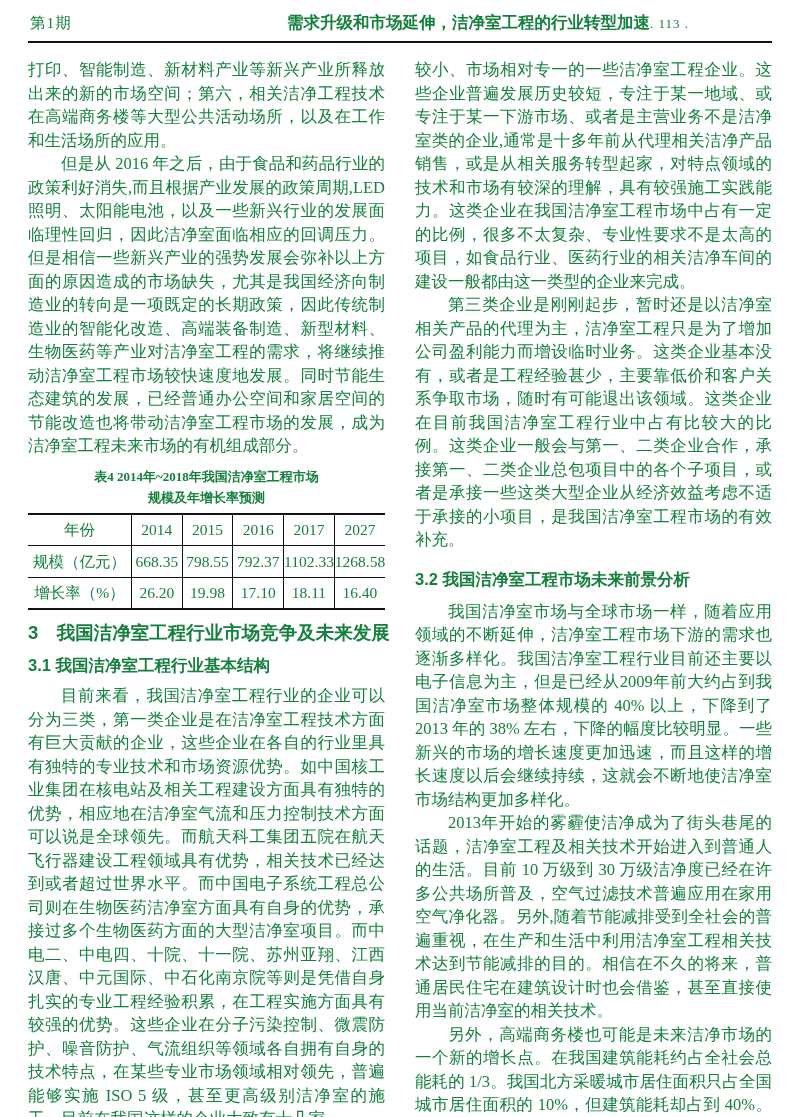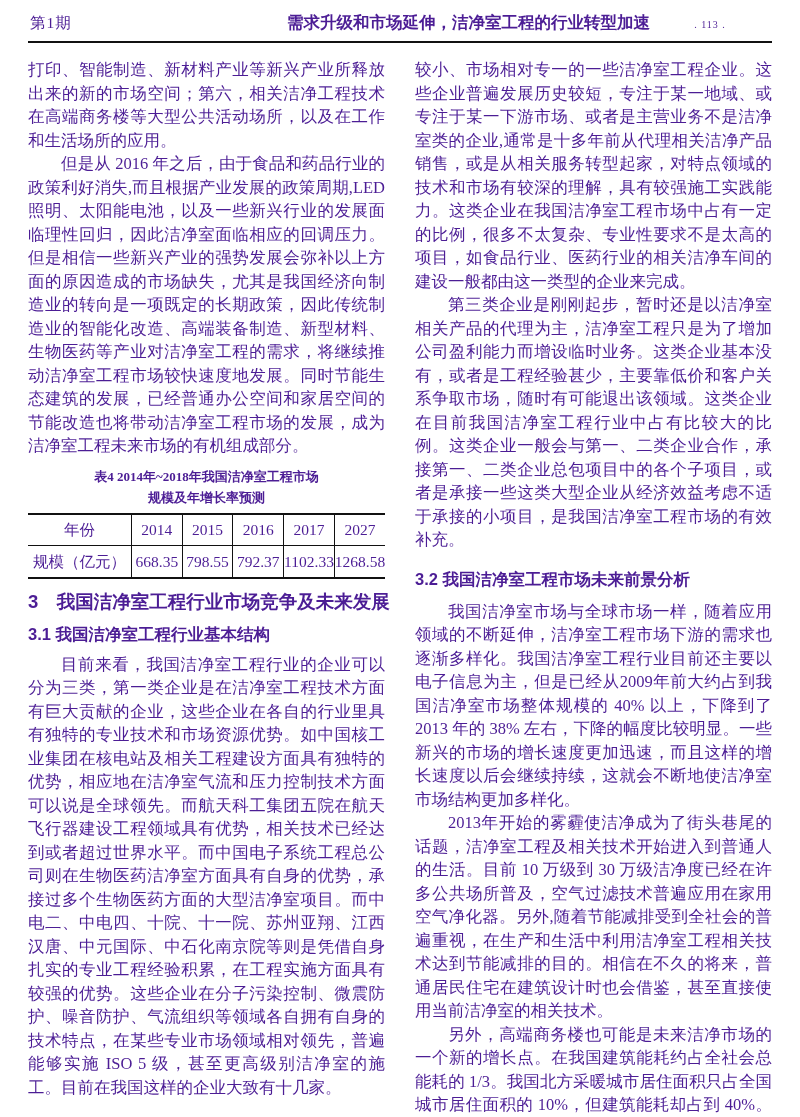--- a/index.html
+++ b/index.html
@@ -4,34 +4,34 @@
 <style>
   * { margin: 0; padding: 0; box-sizing: border-box; }
   html, body { background: #9a9a9a; }
   body { font-family: "Liberation Serif", "DejaVu Serif", serif; }
   .page {
     position: relative;
     width: 800px;
     height: 1117px;
     margin: 0 auto;
     background: #ffffff;
-    color: #4c1d95;
+    color: #15803d;
     padding: 8px 28px 0 28px;
     overflow: hidden;
   }
   
   .running-header {
     display: flex;
     align-items: baseline;
     padding: 4px 2px 7px 2px;
     border-bottom: 2.5px solid #111;
   }
   .running-header .issue  { width: 120px; font-size: 15.5px; letter-spacing: 1px; }
   .running-header .rtitle { flex: 1; text-align: right; font-size: 16.5px; font-weight: bold; }
-  .running-header .pageno { width: 120px; text-align: center; font-size: 10px; letter-spacing: 1px; }
+  .running-header .pageno { width: 120px; text-align: left; font-size: 13px; letter-spacing: 1px; }
   
   .columns { display: flex; gap: 30px; margin-top: 15px; }
   .col {
     width: 357px;
     font-size: 16.5px;
     line-height: 23.5px;
     text-align: justify;
     text-justify: inter-character;
   }
   .col p { margin: 0; }
@@ -116,20 +116,28 @@
             <td>2027</td>
           </tr>
           <tr>
             <td class="label">规模（亿元）</td>
             <td>668.35</td>
             <td>798.55</td>
             <td>792.37</td>
             <td>1102.33</td>
             <td>1268.58</td>
           </tr>
+          <tr>
+            <td class="label">增长率（%）</td>
+            <td>26.20</td>
+            <td>19.98</td>
+            <td>17.10</td>
+            <td>18.11</td>
+            <td>16.40</td>
+          </tr>
         </tbody>
       </table>
 
       <div class="sec-heading">3　我国洁净室工程行业市场竞争及未来发展</div>
       <div class="sub-heading">3.1  我国洁净室工程行业基本结构</div>
 
       <p class="indent">目前来看，我国洁净室工程行业的企业可以分为三类，第一类企业是在洁净室工程技术方面有巨大贡献的企业，这些企业在各自的行业里具有独特的专业技术和市场资源优势。如中国核工业集团在核电站及相关工程建设方面具有独特的优势，相应地在洁净室气流和压力控制技术方面可以说是全球领先。而航天科工集团五院在航天飞行器建设工程领域具有优势，相关技术已经达到或者超过世界水平。而中国电子系统工程总公司则在生物医药洁净室方面具有自身的优势，承接过多个生物医药方面的大型洁净室项目。而中电二、中电四、十院、十一院、苏州亚翔、江西汉唐、中元国际、中石化南京院等则是凭借自身扎实的专业工程经验积累，在工程实施方面具有较强的优势。这些企业在分子污染控制、微震防护、噪音防护、气流组织等领域各自拥有自身的技术特点，在某些专业市场领域相对领先，普遍能够实施 ISO 5 级，甚至更高级别洁净室的施工。目前在我国这样的企业大致有十几家。</p>
 
     </div>
 

